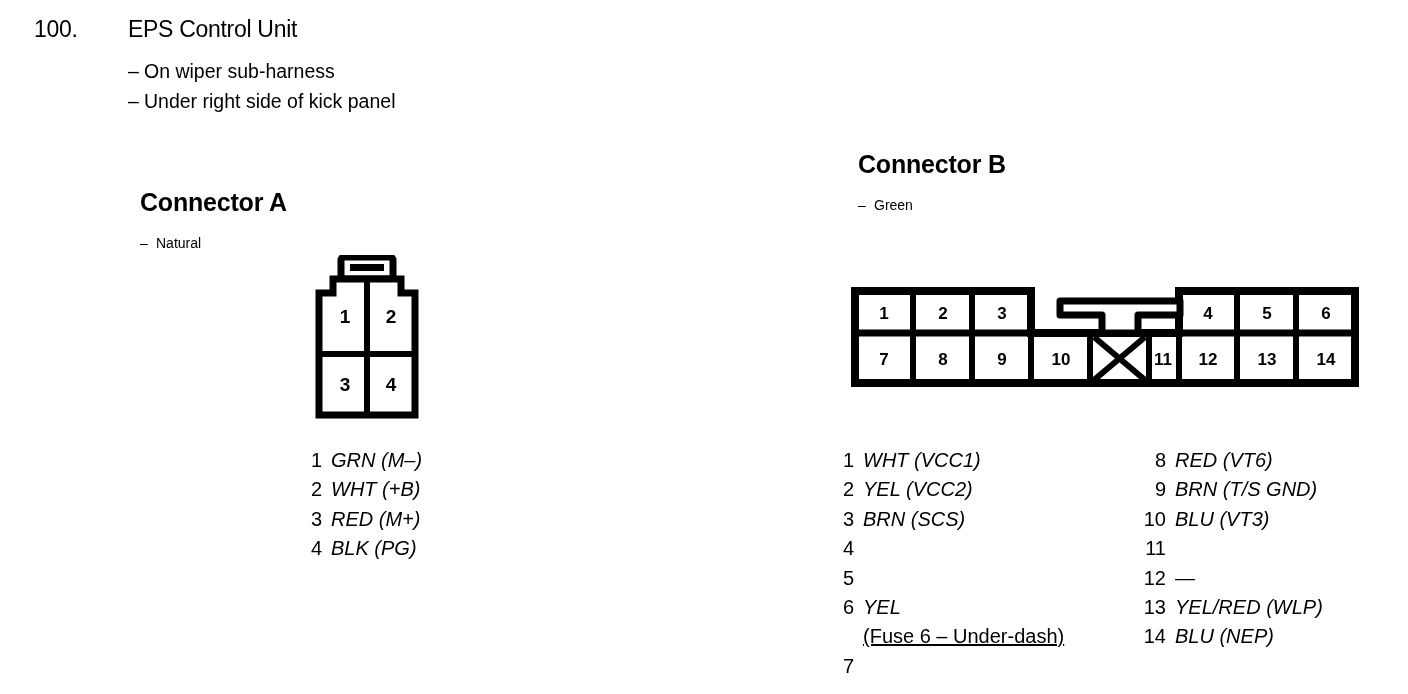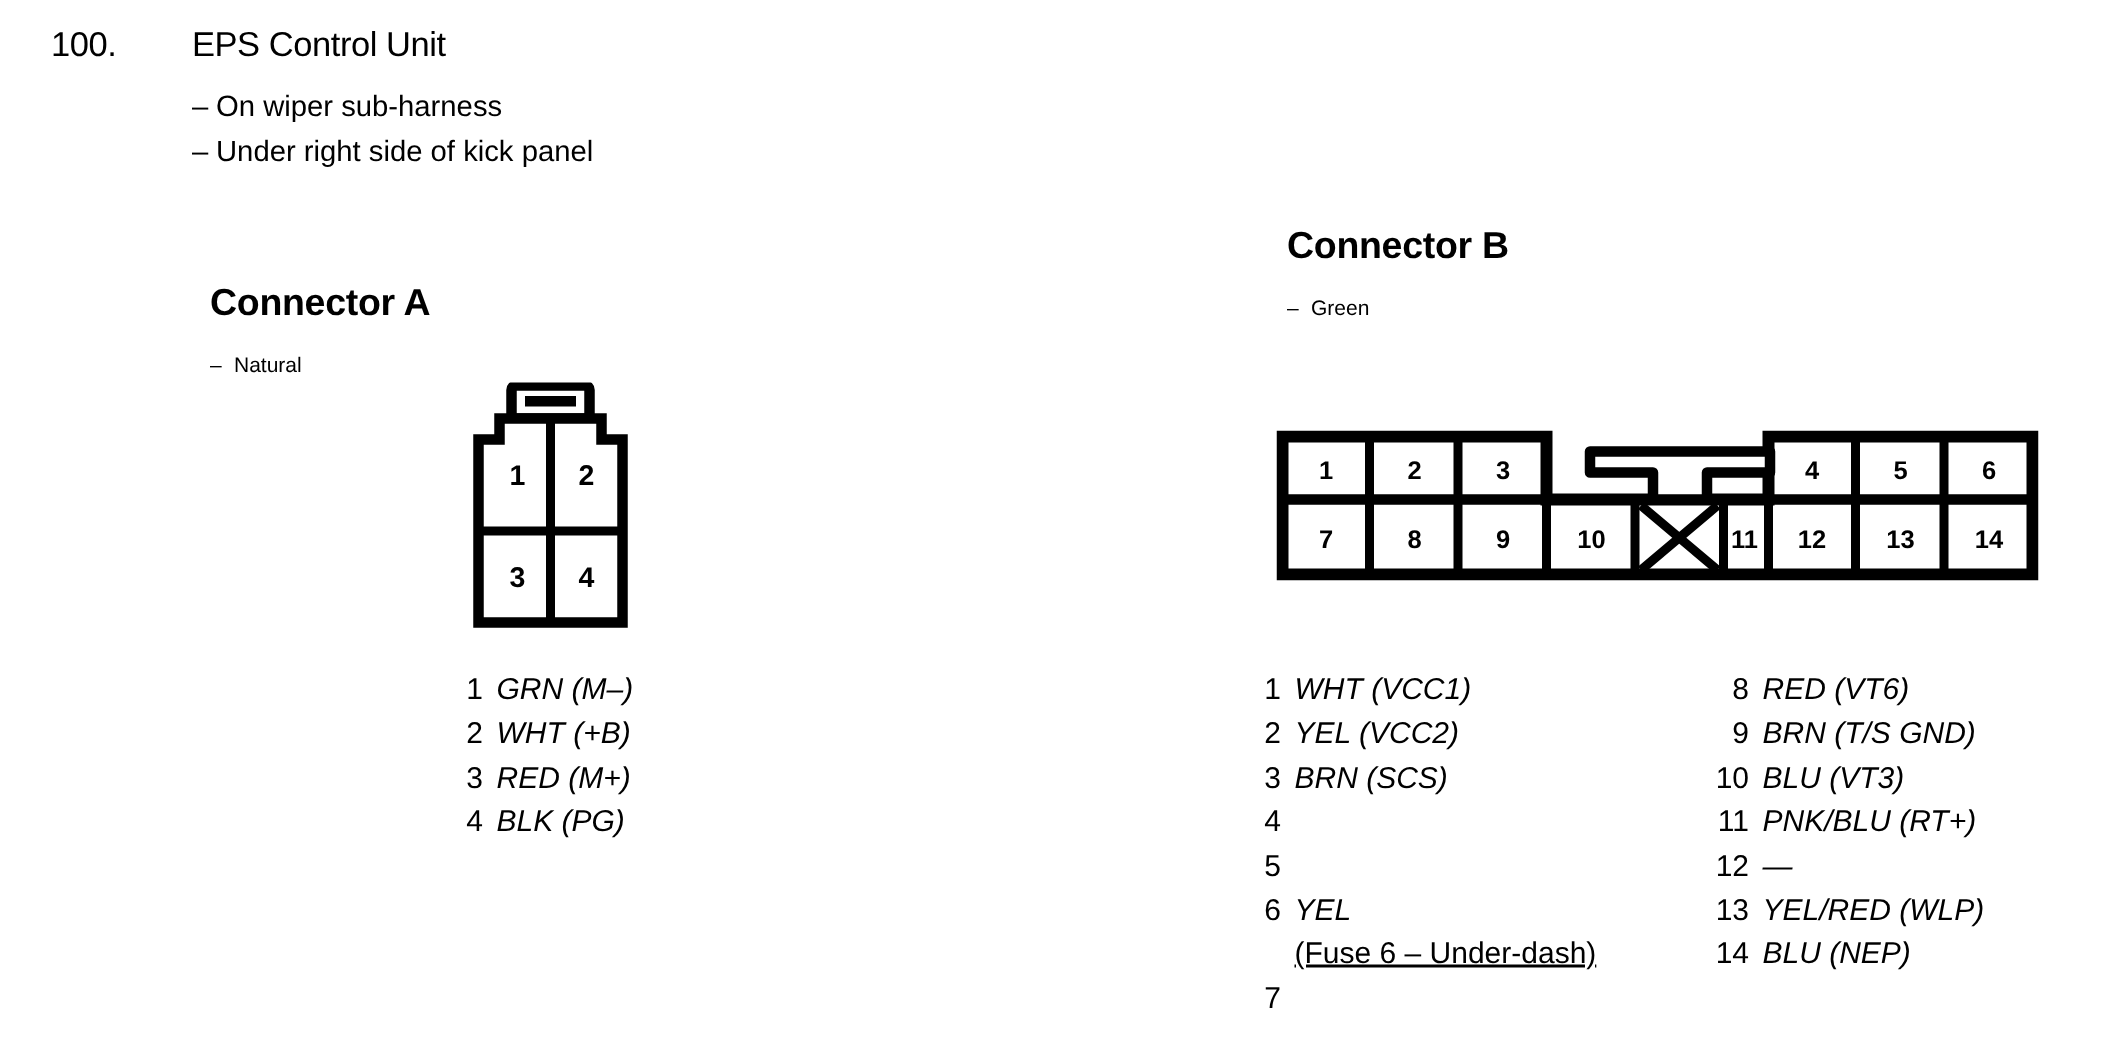--- a/index.html
+++ b/index.html
@@ -289,21 +289,20 @@
   <div class="pin-row">
     <span class="pin-num">9</span>
     <span class="pin-label">BRN (T/S GND)</span>
   </div>
   <div class="pin-row">
     <span class="pin-num">10</span>
     <span class="pin-label">BLU (VT3)</span>
   </div>
   <div class="pin-row">
     <span class="pin-num">11</span>
-    <span class="pin-label">PNK/BLU (RT+)</span>
   </div>
   <div class="pin-row">
     <span class="pin-num">12</span>
     <span class="pin-label">—</span>
   </div>
   <div class="pin-row">
     <span class="pin-num">13</span>
     <span class="pin-label">YEL/RED (WLP)</span>
   </div>
   <div class="pin-row">

